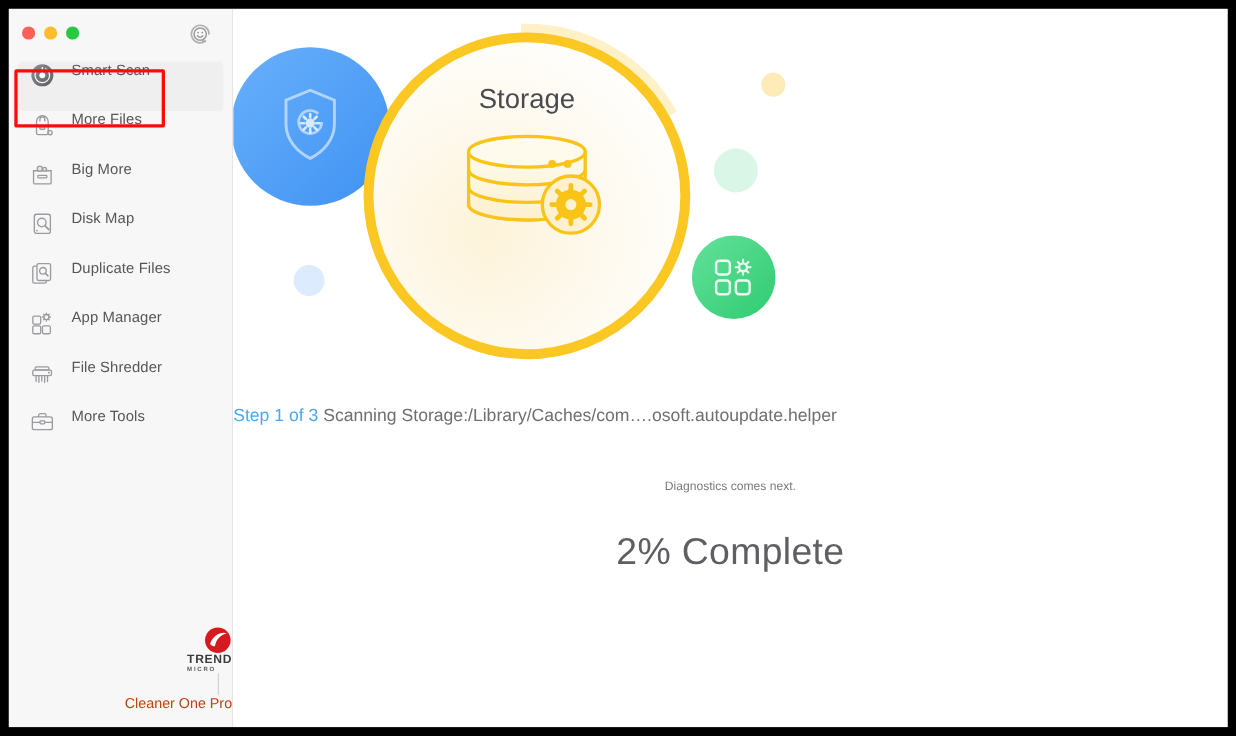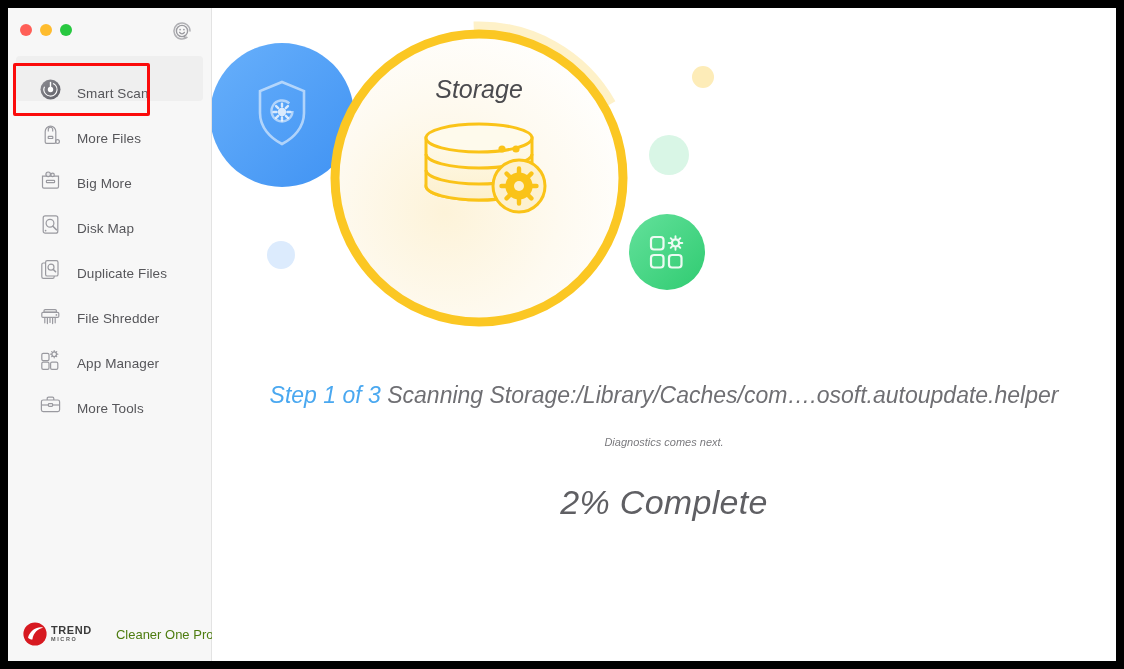--- a/index.html
+++ b/index.html
@@ -61,23 +61,23 @@
     cursor: pointer;
   }
 
   #nav-list {
     margin-top: 6px;
     padding: 0 8px;
   }
 
   .nav-item {
     display: flex;
-    align-items: flex-end;
+    align-items: flex-start;
     height: 45px;
-    padding-left: 22px;
+    padding-left: 10px;
     border-radius: 4px;
     cursor: pointer;
     position: relative;
   }
   .nav-item.selected {
     background: #efefef;
   }
   .nav-icon {
     width: 24px;
     height: 24px;
@@ -106,63 +106,63 @@
     pointer-events: none;
   }
 
   
   #brand {
     position: absolute;
     left: 0;
     bottom: 14px;
     width: 100%;
     display: flex;
-    align-items: center;
+    align-items: flex-end;
     padding-left: 14px;
+    flex-direction: column;
   }
   #trend-logo-mark { width: 26px; height: 26px; flex: 0 0 26px; }
   #trend-wordmark {
     margin-left: 3px;
     display: flex;
     flex-direction: column;
     line-height: 1;
   }
   #trend-wordmark .t1 {
     font-size: 11px; font-weight: bold; color: #3b3b3b;
     letter-spacing: 0.6px;
   }
   #trend-wordmark .t2 {
     font-size: 5.5px; font-weight: bold; color: #5a5a5a;
     letter-spacing: 1.6px; margin-top: 1px;
   }
   #brand-divider {
     width: 1px; height: 20px; background: #cfcfcf; margin: 0 12px 0 12px;
   }
   #product-name {
-    font-size: 13px; color: #4d7c0f; white-space: nowrap;
+    font-size: 13px; color: #c2410c; white-space: nowrap;
   }
 
   
   #main {
     flex: 1 1 auto;
     position: relative;
     background: #ffffff;
     overflow: hidden;
-    font-style: italic;
   }
 
   #hero { position: absolute; left: 0; top: 0; width: 904px; height: 390px; }
 
   #status-line {
     position: absolute;
-    top: 374px;
+    top: 362px;
     left: 0;
     width: 904px;
-    text-align: center;
-    font-size: 23px;
+    text-align: left;
+    font-size: 16px;
     color: #6f6f73;
     white-space: nowrap;
   }
   #step-label { color: #4aa8f0; }
   #scan-path { color: #6f6f73; }
 
   #next-step-line {
     position: absolute;
     top: 428px;
     left: 0;
@@ -276,41 +276,41 @@
             <path d="M14.2 11.4 L16.6 13.8" stroke-linecap="round" stroke-width="1.5"></path>
           </svg>
         </span>
         <span class="nav-label">Duplicate Files</span>
       </div>
 
 
       <div class="nav-item">
         <span class="nav-icon">
           <svg width="23" height="23" viewBox="0 0 23 23" fill="none" stroke="#9a9aa0" stroke-width="1.2">
-            <path d="M6.2 6.6 h10.0 a1.2 1.2 0 0 1 1.2 1.2 v1.4 h-12.4 v-1.4 a1.2 1.2 0 0 1 1.2-1.2 Z"></path>
-            <rect x="2.8" y="9.4" width="17.0" height="5.0" rx="1.2"></rect>
-            <circle cx="17.4" cy="11.9" r="0.85" fill="#9a9aa0" stroke="none"></circle>
-            <path d="M5.8 15.2 v4.6 M8.4 15.2 v5.4 M11.0 15.2 v4.2 M13.6 15.2 v5.4 M16.2 15.2 v4.6" stroke-linecap="round"></path>
-          </svg>
-        </span>
-        <span class="nav-label">File Shredder</span>
-      </div>
-
-      <div class="nav-item">
-        <span class="nav-icon">
-          <svg width="23" height="23" viewBox="0 0 23 23" fill="none" stroke="#9a9aa0" stroke-width="1.2">
             <rect x="2.8" y="5.4" width="7.2" height="7.2" rx="1.4"></rect>
             <rect x="2.8" y="14.2" width="7.2" height="7.2" rx="1.4"></rect>
             <rect x="11.6" y="14.2" width="7.2" height="7.2" rx="1.4"></rect>
             <circle cx="15.2" cy="6.2" r="2.3"></circle>
             <path d="M15.2 2.6 v1.0 M15.2 8.8 v1.0 M11.6 6.2 h1.0 M17.8 6.2 h1.0
                      M12.7 3.7 l0.7 0.7 M17.0 8.0 l0.7 0.7 M17.7 3.7 l-0.7 0.7 M13.4 8.0 l-0.7 0.7" stroke-linecap="round"></path>
           </svg>
         </span>
         <span class="nav-label">App Manager</span>
+      </div>
+
+      <div class="nav-item">
+        <span class="nav-icon">
+          <svg width="23" height="23" viewBox="0 0 23 23" fill="none" stroke="#9a9aa0" stroke-width="1.2">
+            <path d="M6.2 6.6 h10.0 a1.2 1.2 0 0 1 1.2 1.2 v1.4 h-12.4 v-1.4 a1.2 1.2 0 0 1 1.2-1.2 Z"></path>
+            <rect x="2.8" y="9.4" width="17.0" height="5.0" rx="1.2"></rect>
+            <circle cx="17.4" cy="11.9" r="0.85" fill="#9a9aa0" stroke="none"></circle>
+            <path d="M5.8 15.2 v4.6 M8.4 15.2 v5.4 M11.0 15.2 v4.2 M13.6 15.2 v5.4 M16.2 15.2 v4.6" stroke-linecap="round"></path>
+          </svg>
+        </span>
+        <span class="nav-label">File Shredder</span>
       </div>
 
       <div class="nav-item">
         <span class="nav-icon">
           <svg width="23" height="23" viewBox="0 0 23 23" fill="none" stroke="#9a9aa0" stroke-width="1.2">
             <rect x="2.4" y="7.0" width="18.2" height="11.6" rx="1.8"></rect>
             <path d="M8.2 7.0 V5.4 a1.3 1.3 0 0 1 1.3-1.3 h4.0 a1.3 1.3 0 0 1 1.3 1.3 V7.0"></path>
             <path d="M2.4 12.0 h18.2"></path>
             <rect x="9.4" y="10.6" width="4.2" height="2.7" rx="0.7" fill="#f7f7f7"></rect>
           </svg>

